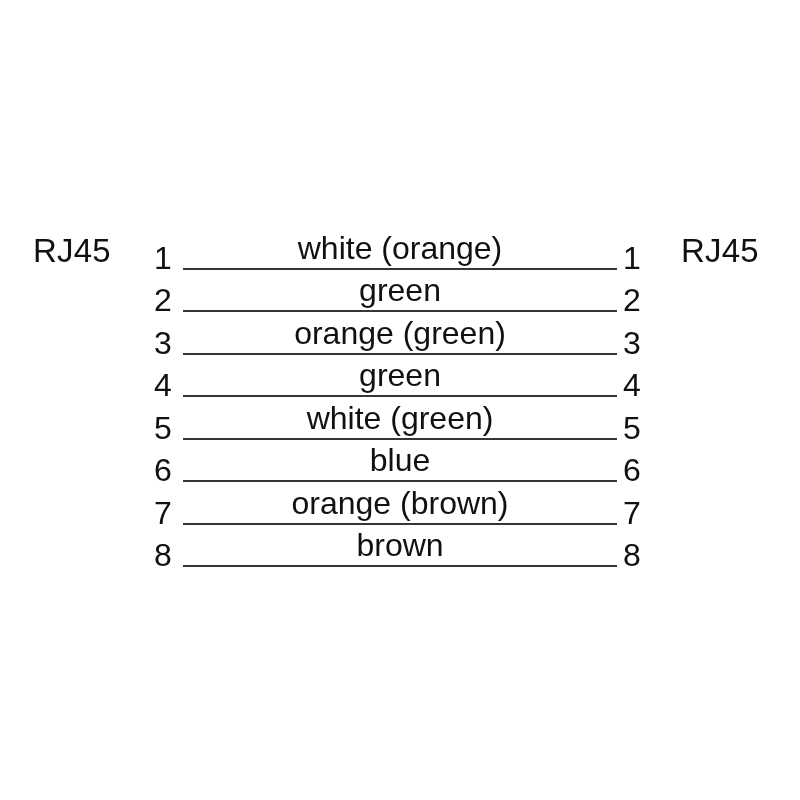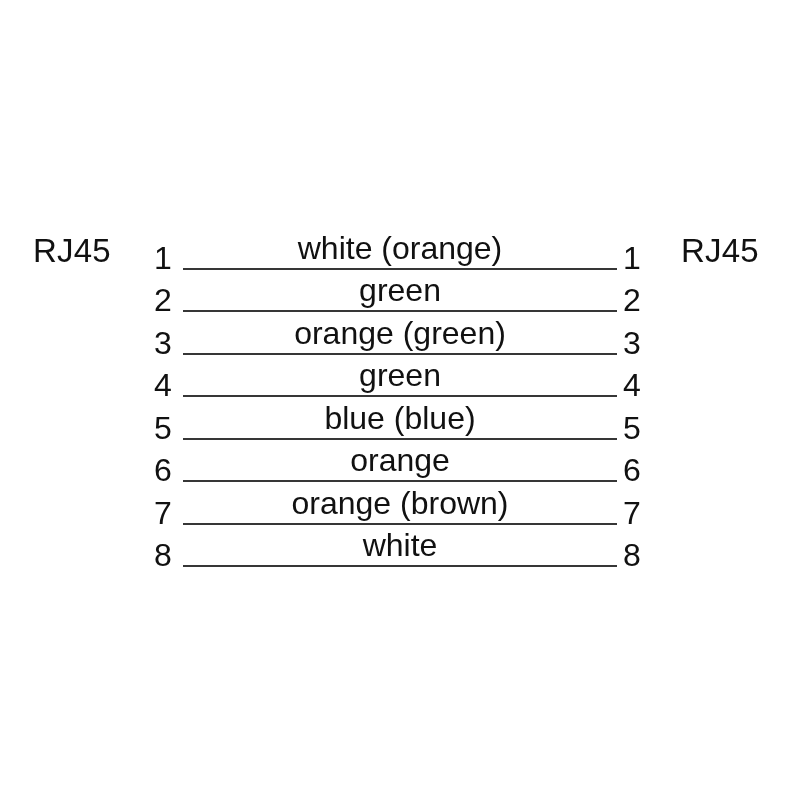--- a/index.html
+++ b/index.html
@@ -108,38 +108,38 @@
         <div class="wire-line"></div>
         <div class="pin-number right">3</div>
       </div>
       <div class="pin-row" style="top: 395px;">
         <div class="wire-label">green</div>
         <div class="pin-number left">4</div>
         <div class="wire-line"></div>
         <div class="pin-number right">4</div>
       </div>
       <div class="pin-row" style="top: 438px;">
-        <div class="wire-label">blue (blue)</div>
+        <div class="wire-label">white (green)</div>
         <div class="pin-number left">5</div>
         <div class="wire-line"></div>
         <div class="pin-number right">5</div>
       </div>
       <div class="pin-row" style="top: 480px;">
-        <div class="wire-label">orange</div>
+        <div class="wire-label">blue</div>
         <div class="pin-number left">6</div>
         <div class="wire-line"></div>
         <div class="pin-number right">6</div>
       </div>
       <div class="pin-row" style="top: 523px;">
         <div class="wire-label">orange (brown)</div>
         <div class="pin-number left">7</div>
         <div class="wire-line"></div>
         <div class="pin-number right">7</div>
       </div>
       <div class="pin-row" style="top: 565px;">
-        <div class="wire-label">white</div>
+        <div class="wire-label">brown</div>
         <div class="pin-number left">8</div>
         <div class="wire-line"></div>
         <div class="pin-number right">8</div>
       </div>
     </div>
 
 </div>
 
 </body></html>

